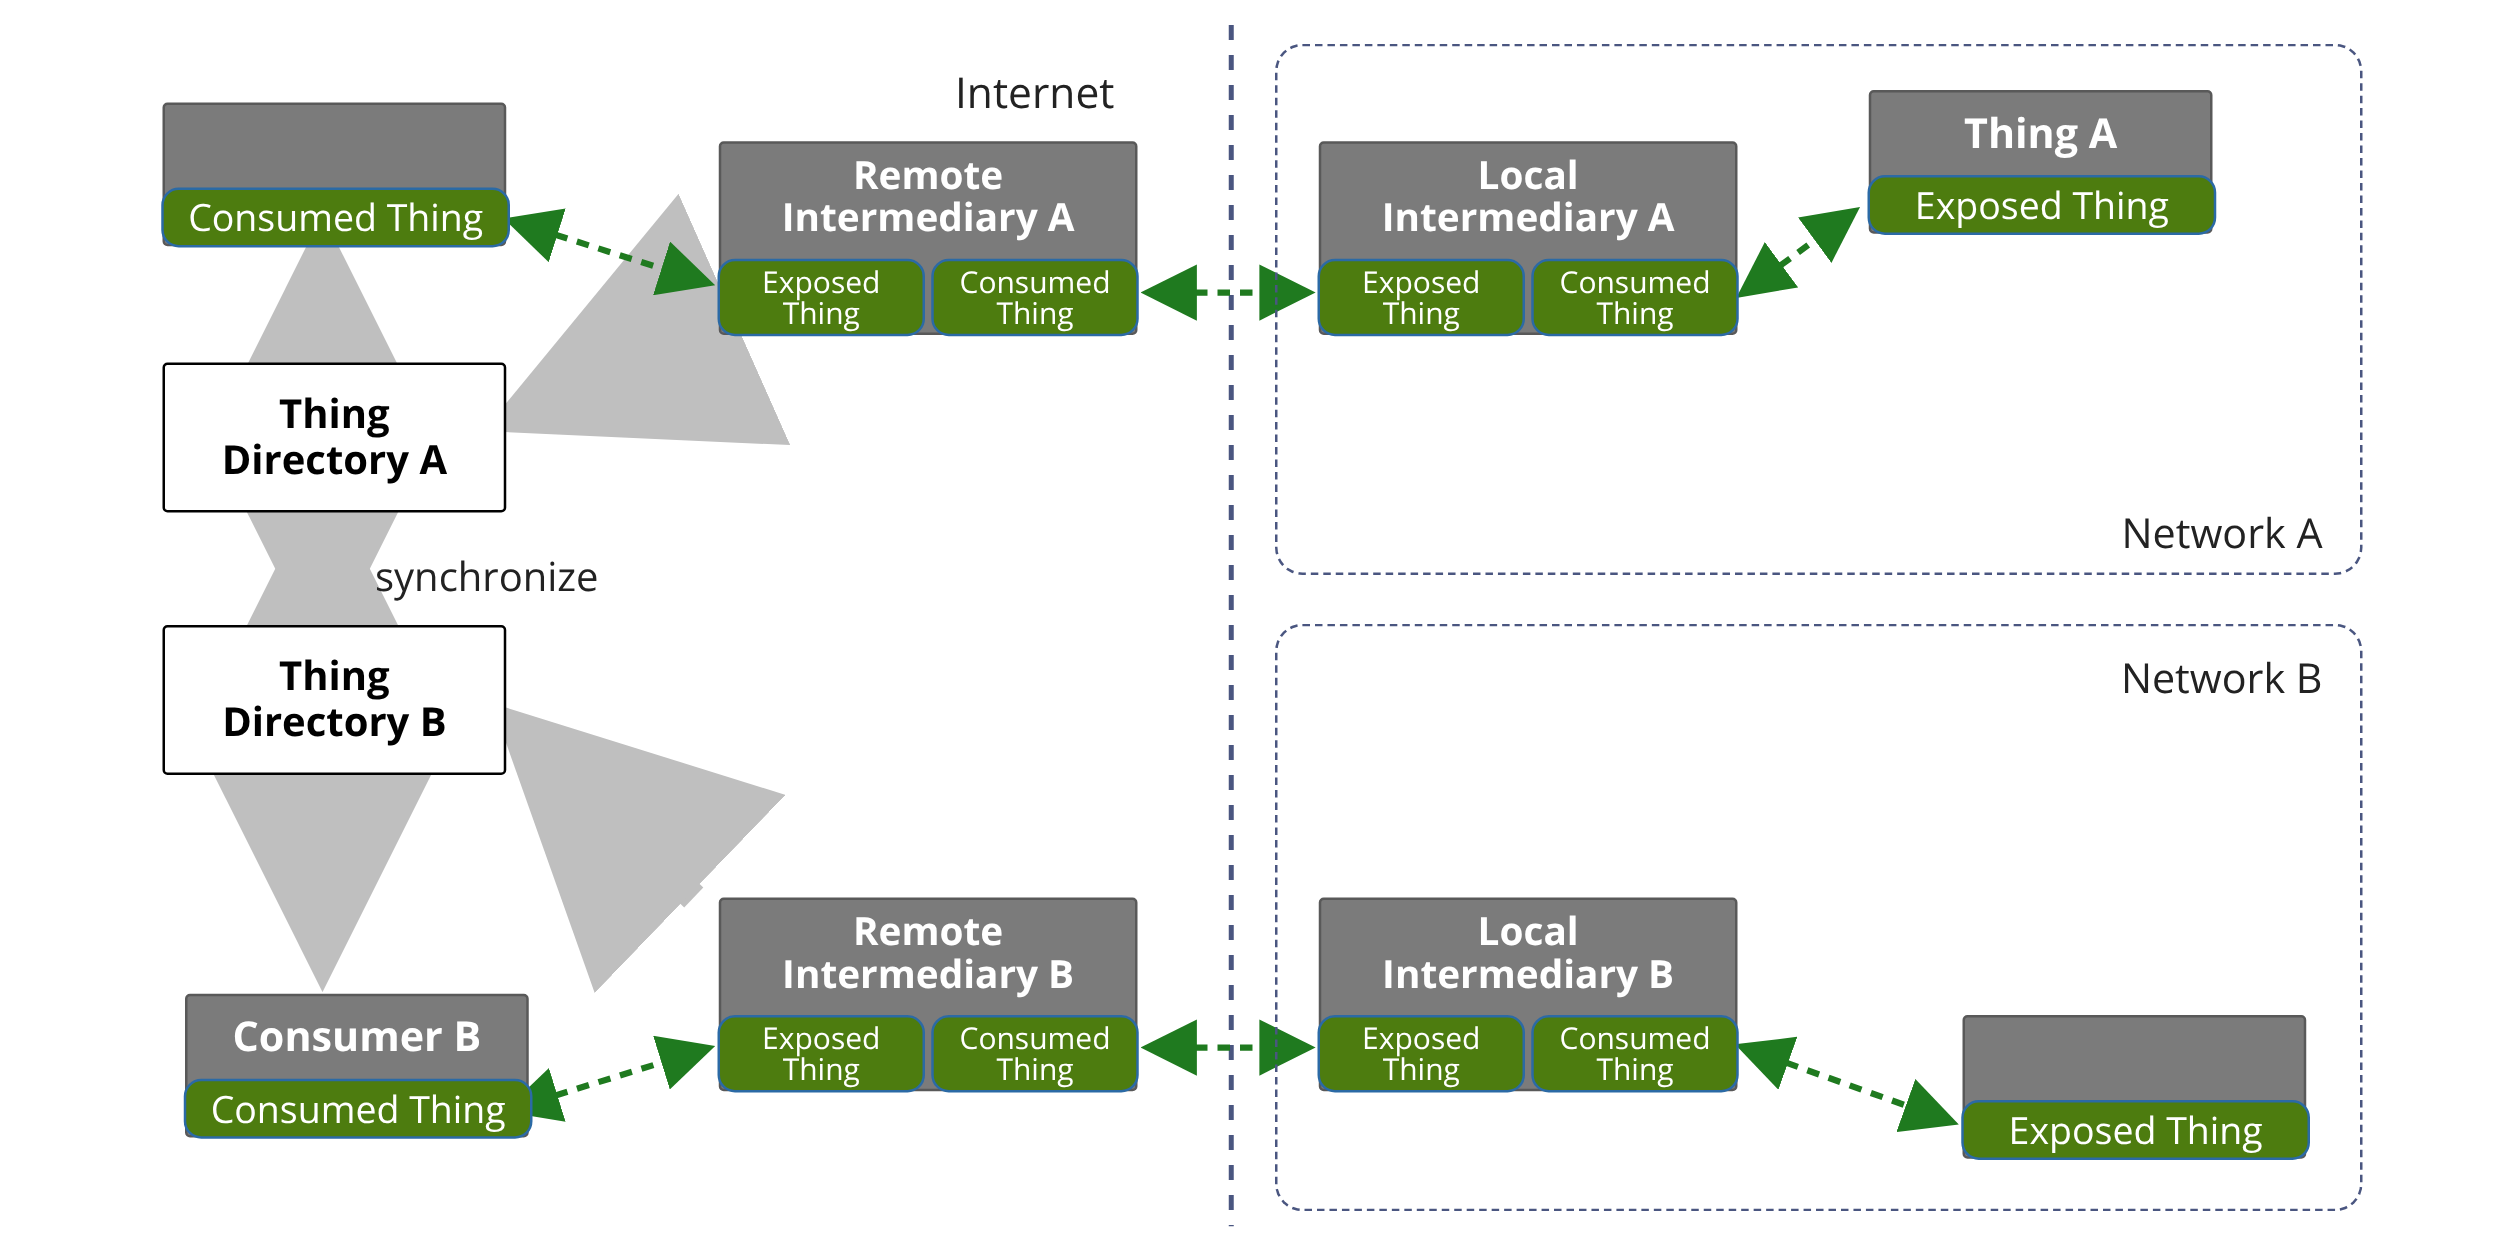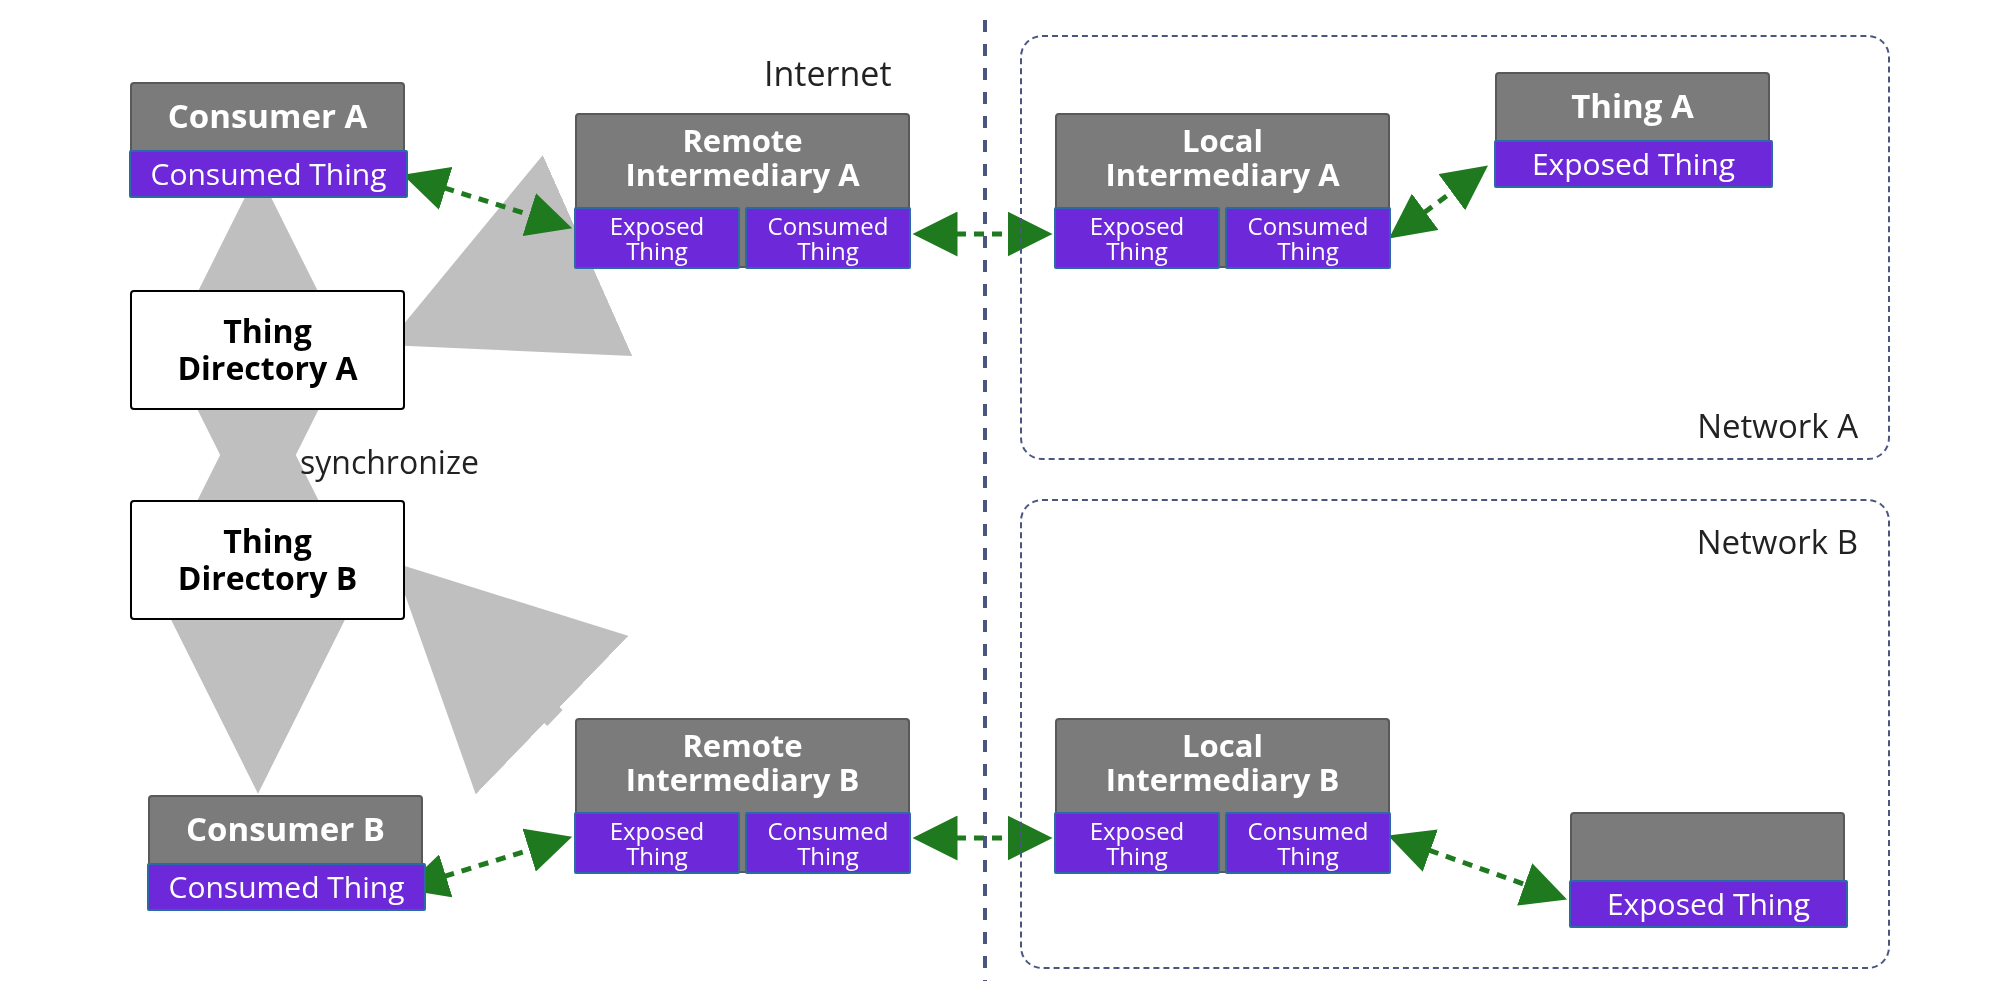--- a/index.html
+++ b/index.html
@@ -60,23 +60,23 @@
     align-items: center;
     justify-content: center;
     text-align: center;
     font-weight: 700;
     color: #000;
   }
 
   
   .chip {
     position: absolute;
-    background: #6d28d9;
+    background: #4d7c0f;
     border: 2px solid #2b6aa5;
-    border-radius: 2px;
+    border-radius: 14px;
     box-sizing: border-box;
     color: #fff;
     display: flex;
     align-items: center;
     justify-content: center;
     text-align: center;
     line-height: 1.05;
   }
 
   
@@ -130,21 +130,20 @@
 
   <div class="region" style="left:1020px; top:35px; width:870px; height:425px;">
     <div class="region-label" style="right:30px; bottom:10px;margin-left:20px;">Network A</div>
   </div>
 
   <div class="region" style="left:1020px; top:499px; width:870px; height:470px;">
     <div class="region-label" style="right:30px; top:18px;">Network B</div>
   </div>
 
   <div class="box" style="left:130px; top:82px; width:275px; height:115px;">
-    <div class="title" style="font-size:33px; padding-top:14px;">Consumer A</div>
     <div class="chip" style="left:-3px; bottom:-3px; width:279px; height:48px; font-size:30px;">Consumed Thing</div>
   </div>
 
   <div class="dir-box" style="left:130px; top:290px; width:275px; height:120px; font-size:32px; line-height:1.15; white-space:pre-line;">Thing
 Directory A</div>
 
   <div class="dir-box" style="left:130px; top:500px; width:275px; height:120px; font-size:32px; line-height:1.15; white-space:pre-line;">Thing
 Directory B</div>
 
   <div class="box" style="left:148px; top:795px; width:275px; height:115px;">

